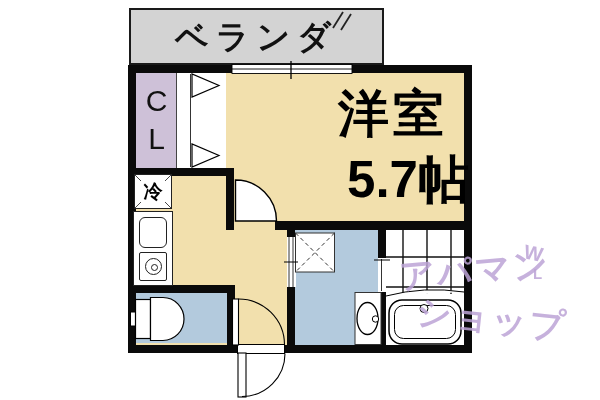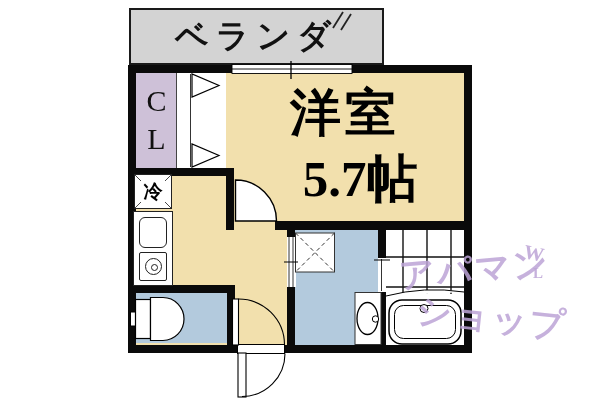--- a/index.html
+++ b/index.html
@@ -1,16 +1,16 @@
 <!DOCTYPE html>
 <html><head>
 <meta charset="utf-8">
 <style>
   html,body{margin:0;padding:0;background:#fff;width:600px;height:400px;overflow:hidden;}
-  #plan{position:relative;width:600px;height:324px;font-family:Liberation Serif, serif;color:#000;}
+  #plan{position:relative;width:600px;height:324px;font-family:Liberation Sans, sans-serif;color:#000;}
   .abs{position:absolute;}
   
   .balcony{left:129px;top:8px;width:255px;height:57px;background:#d3d3d3;border:2px solid #1a1a1a;box-sizing:border-box;display:flex;align-items:center;justify-content:center;z-index:1;}
   .balcony-label{font-size:33px;font-weight:600;letter-spacing:7px;color:#111;line-height:1;}
   
   .outline{left:128px;top:65px;width:344px;height:288px;border:8px solid #0a0a0a;box-sizing:border-box;background:#f2e0ad;z-index:2;}
   .wall{background:#0a0a0a;z-index:5;}
   .gap{background:#ffffff;z-index:6;}
   
   .room{z-index:3;}
@@ -23,21 +23,21 @@
   .fixture{background:#fff;border:1px solid #222;box-sizing:border-box;z-index:7;}
   .fridge{left:134px;top:174px;width:38px;height:35px;display:flex;align-items:center;justify-content:center;}
   .fridge-label{font-size:19px;font-weight:600;line-height:1;}
   .counter{left:133px;top:211px;width:40px;height:75px;}
   .sink{left:139px;top:217px;width:28px;height:31px;border-radius:6px;border-width:1.2px;}
   .stove{left:139px;top:252px;width:28px;height:29px;border-radius:2px;}
   .burner{left:145px;top:258px;width:15px;height:15px;border:1.2px solid #222;border-radius:50%;background:#fff;z-index:8;}
   .burner-dot{left:150.5px;top:263.5px;width:5px;height:5px;border:1px solid #222;border-radius:50%;background:#fff;z-index:9;}
   
   .cl-label{left:141px;top:84px;writing-mode:vertical-rl;text-orientation:upright;font-size:30px;font-weight:500;letter-spacing:5px;line-height:1;z-index:12;color:#111;}
-  .room-label-box{left:226px;top:76px;width:238px;height:142px;display:flex;flex-direction:column;align-items:center;justify-content:center;gap:12px;z-index:12;}
+  .room-label-box{left:226px;top:76px;width:238px;height:142px;display:flex;flex-direction:column;align-items:center;justify-content:center;gap:12px;z-index:12;padding-left:48px;}
   .room-name{font-size:51px;font-weight:600;line-height:1.05;letter-spacing:4px;}
   .room-size{font-size:51px;font-weight:600;line-height:1.05;margin-left:30px;}
   svg.overlay{left:0;top:0;z-index:10;}
   
   .wm{z-index:20;color:rgba(188,163,214,0.85);font-weight:700;line-height:1;white-space:nowrap;}
   .wm-line{font-size:35px;letter-spacing:2px;}
 </style>
 </head>
 <body>
 

